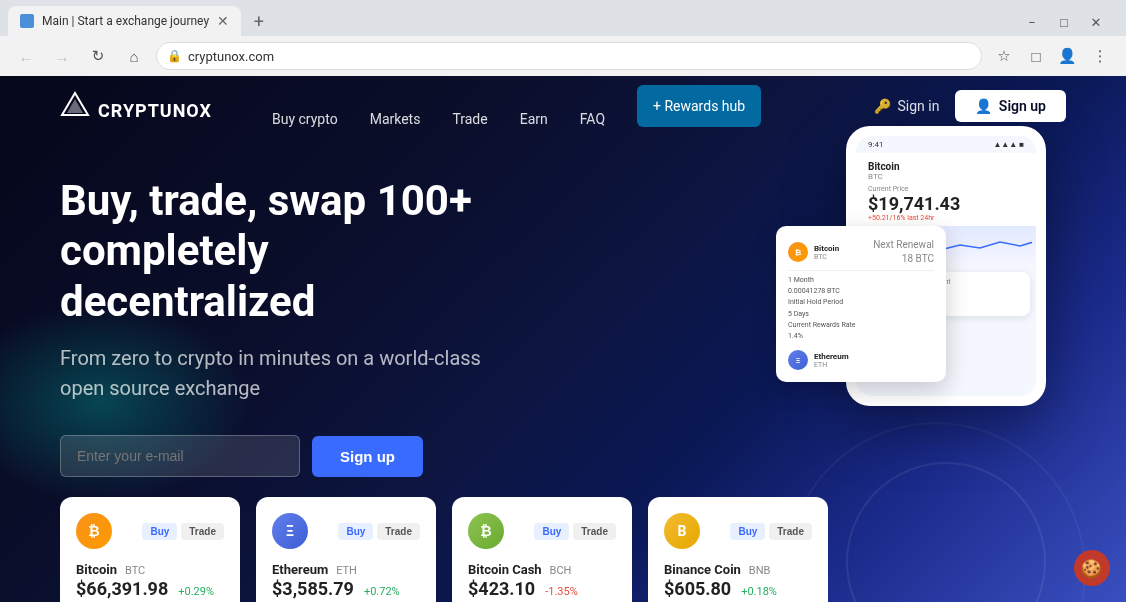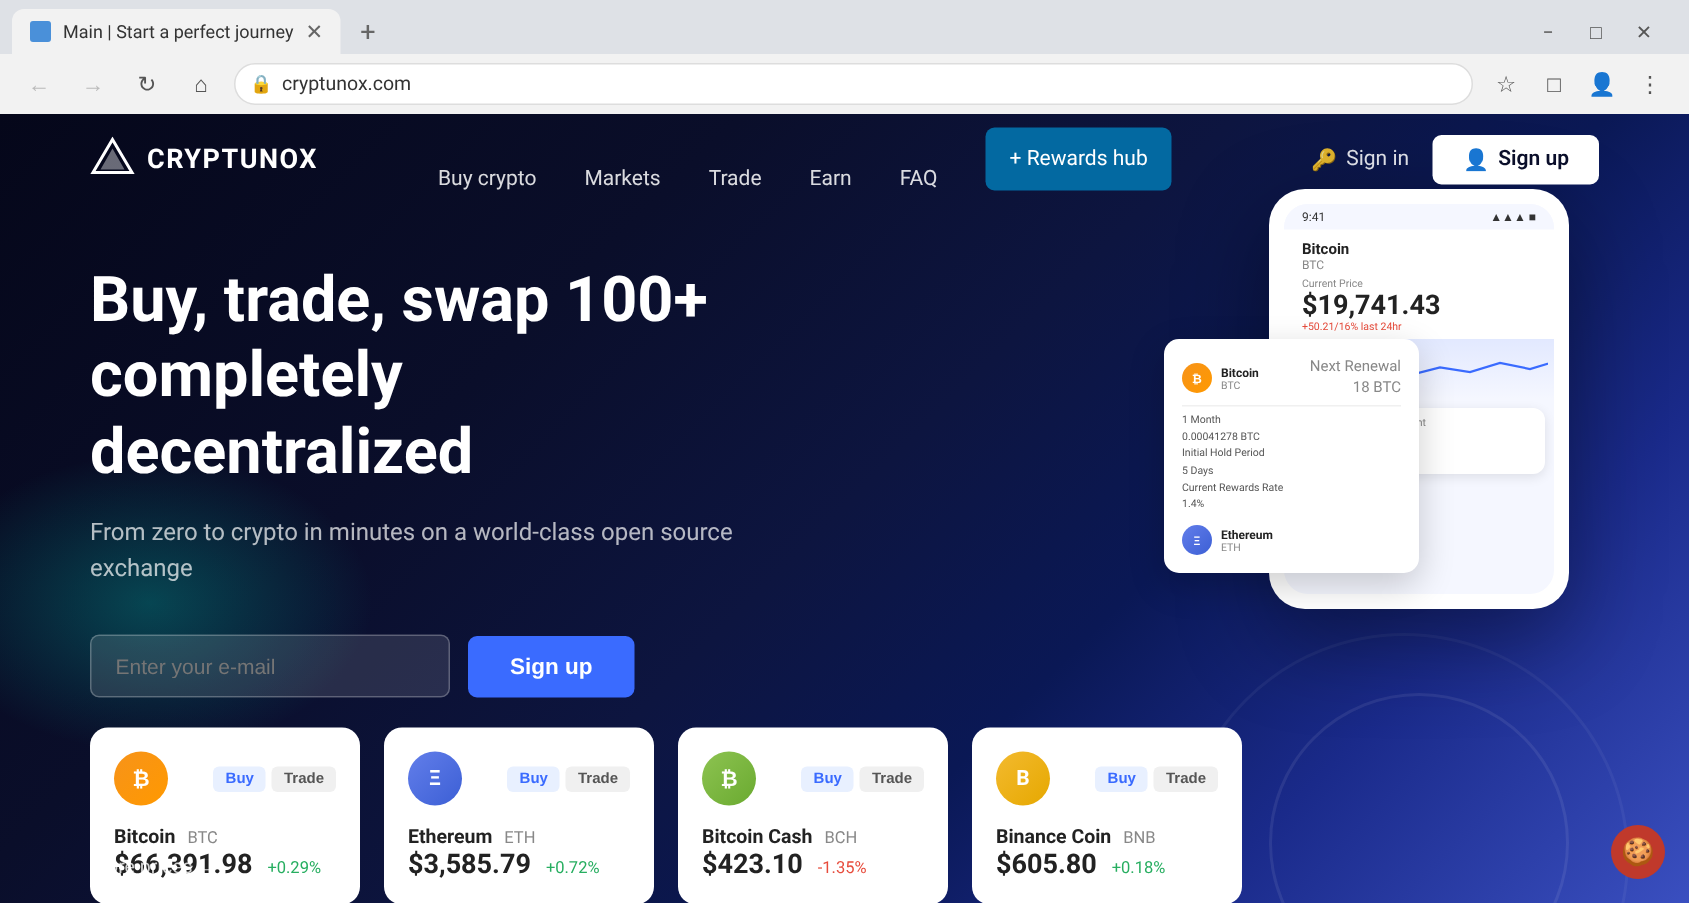--- a/index.html
+++ b/index.html
@@ -40,23 +40,23 @@
       position: relative;
       z-index: 10;
       display: flex;
       align-items: center;
       padding: 0 60px;
       height: 60px;
       background: transparent;
     }
     .logo {
       display: flex;
-      align-items: center;
+      align-items: flex-end;
       gap: 8px;
-      margin-right: 80px;
+      margin-right: 60px;
     }
     .logo-icon {
       width: 30px;
       height: 30px;
     }
     .logo-text {
       font-size: 18px;
       font-weight: 700;
       color: #fff;
       letter-spacing: 1px;
@@ -118,21 +118,21 @@
       max-width: 560px;
     }
     .hero-title {
       font-size: 42px;
       font-weight: 700;
       color: #fff;
       line-height: 1.2;
       margin-bottom: 16px;
     }
     .hero-subtitle {
-      font-size: 16px;
+      font-size: 20px;
       color: rgba(255,255,255,0.7);
       margin-bottom: 32px;
       line-height: 1.5;
     }
     .hero-form {
       display: flex;
       gap: 12px;
       align-items: center;
     }
     .email-input {
@@ -363,21 +363,21 @@
   <div class="browser-tab-bar">
     <div style="width:8px;"></div>
 
     <div style="position:absolute;top:8px;right:16px;display:flex;gap:4px;z-index:100;">
       <div class="win-btn">−</div>
       <div class="win-btn">□</div>
       <div class="win-btn">✕</div>
     </div>
     <div class="browser-tab">
       <div class="tab-favicon"></div>
-      <span class="tab-title">Main | Start a perfect journey</span>
+      <span class="tab-title">Main | Start a exchange journey</span>
       <span class="tab-close">✕</span>
     </div>
     <div class="browser-new-tab">+</div>
   </div>
 
   <div class="browser-controls">
     <button class="browser-btn disabled">←</button>
     <button class="browser-btn disabled">→</button>
     <button class="browser-btn">↻</button>
     <button class="browser-btn">⌂</button>

